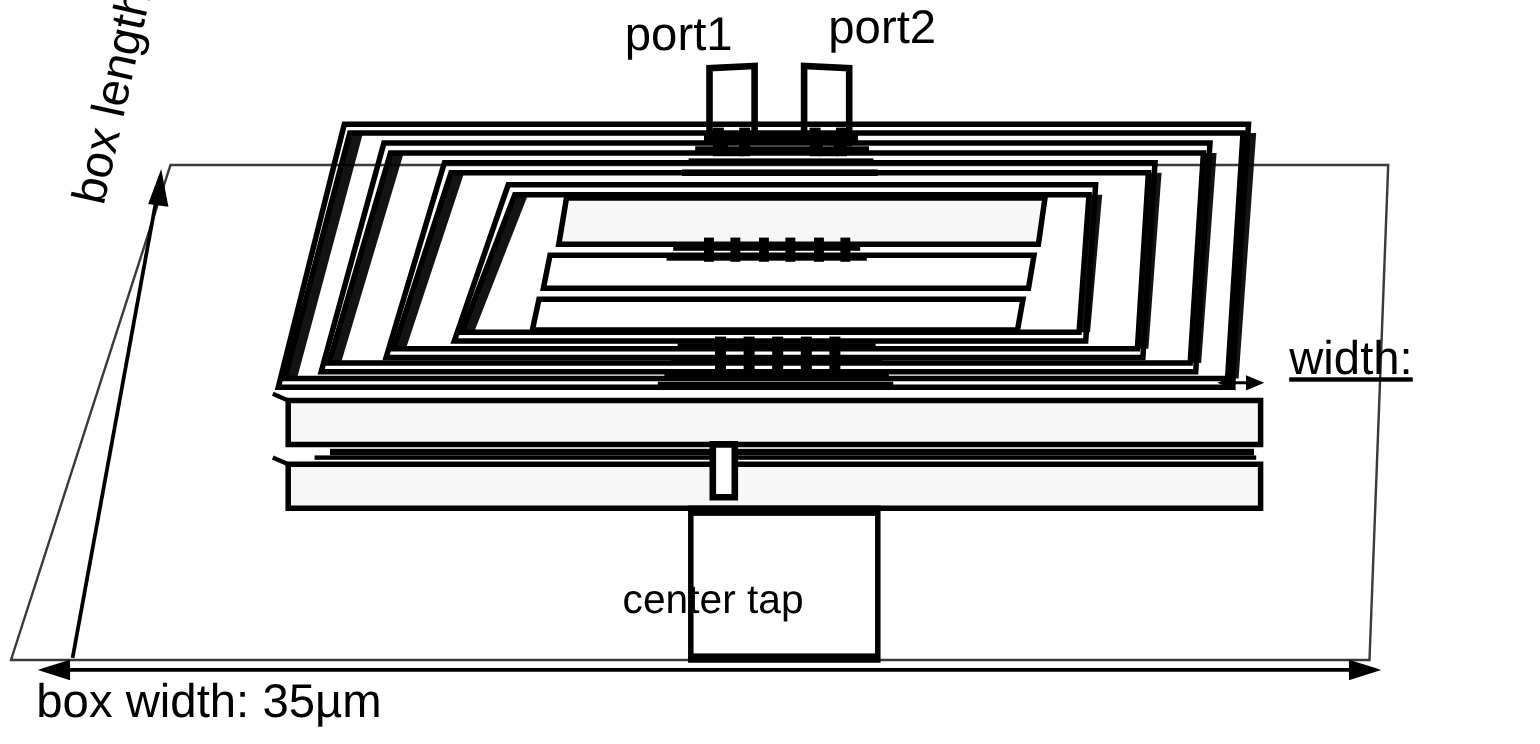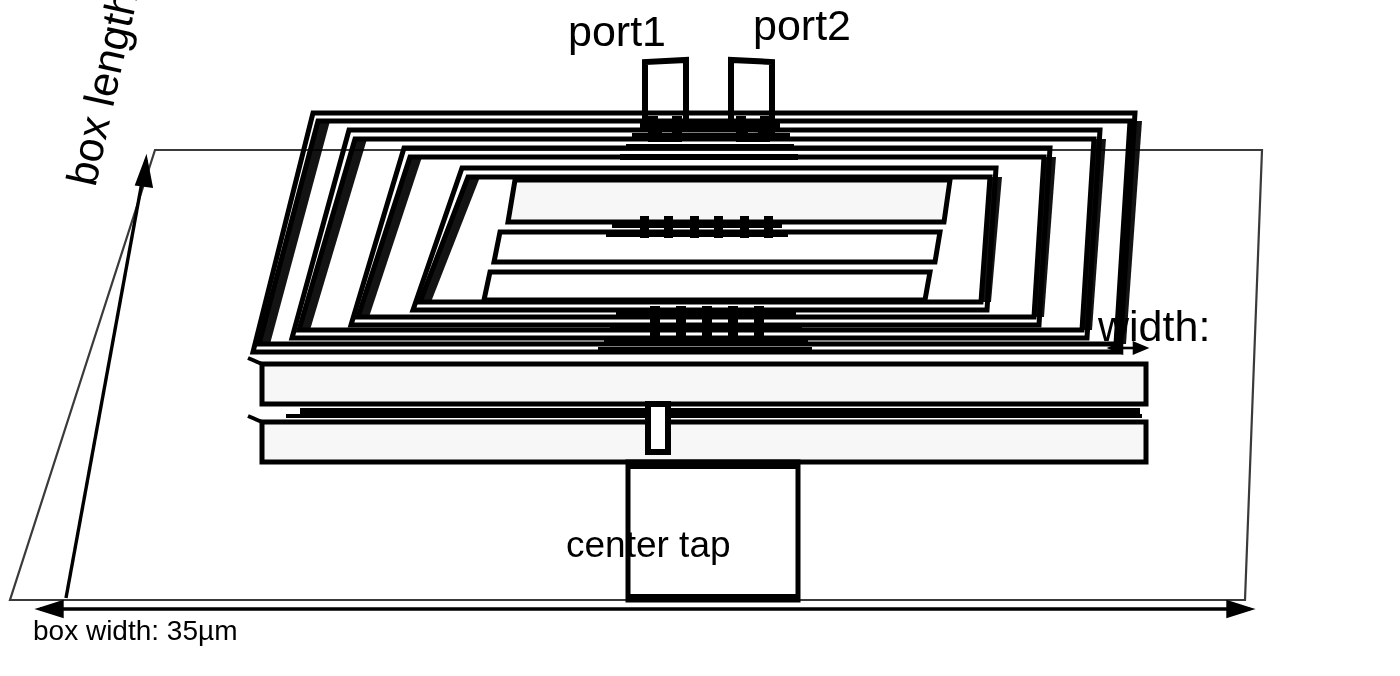--- a/index.html
+++ b/index.html
@@ -5,24 +5,24 @@
 <style>
   html,body{margin:0;padding:0;background:#ffffff;}
   body{width:1400px;height:676px;overflow:hidden;
        font-family:"Liberation Sans", sans-serif;color:#000;}
   #stage{position:relative;width:1400px;height:676px;background:#fff;}
   #art{position:absolute;left:0;top:0;width:1400px;height:676px;}
   .lbl{position:absolute;white-space:nowrap;color:#000;
        font-family:"Liberation Sans", sans-serif;font-weight:400;line-height:1;}
   #lbl-port1{left:568px;top:10px;font-size:43px;}
   #lbl-port2{left:729px;top:4px;font-size:43px;margin-left:24px;}
-  #lbl-width-1{left:1098px;top:305px;font-size:43px;}
+  #lbl-width-1{left:1172px;top:305px;font-size:43px;text-decoration:underline;}
   #lbl-width-2{left:1133px;top:366px;font-size:43px;}
   #lbl-centertap{left:566px;top:526px;font-size:37px;}
-  #lbl-boxwidth{left:33px;top:617px;font-size:28px;}
+  #lbl-boxwidth{left:33px;top:617px;font-size:43px;}
   #lbl-boxlength{left:60px;top:180px;font-size:43px;
        transform:rotate(-77.5deg);transform-origin:0 0;}
 </style>
 </head>
 <body>
 
 <div id="stage">
 
   <svg id="art" viewBox="0 0 1400 676">
 

